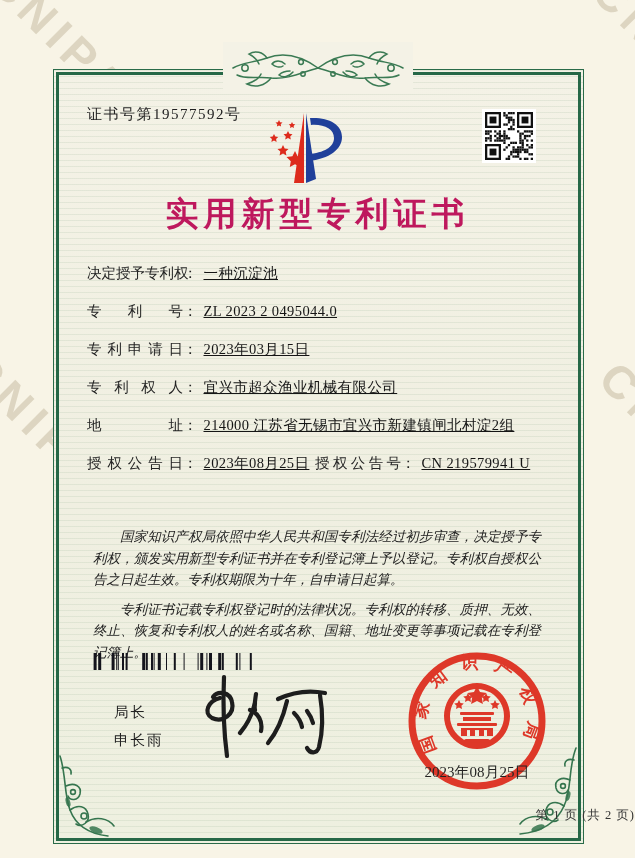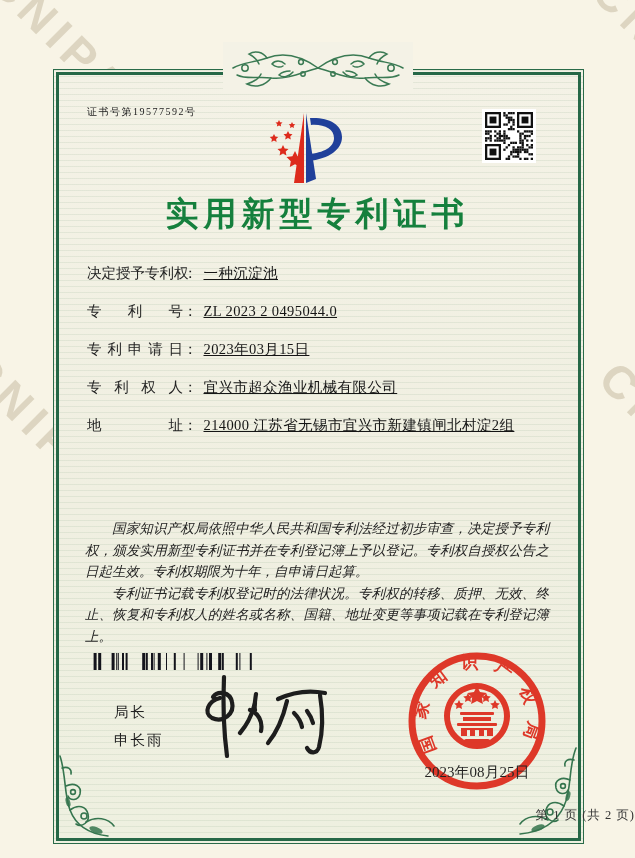--- a/index.html
+++ b/index.html
@@ -24,44 +24,44 @@
       linear-gradient(180deg,#f4f2e6 0%,#f0efe1 55%,#eef0e0 100%);
   }
   .frame-inner{
     position:absolute;left:2px;top:2px;right:2px;bottom:2px;
     border:3px solid #266847;
   }
   .ornament-top{position:absolute;left:223px;top:42px;width:190px;height:52px;z-index:3;}
   .corner-flourish{position:absolute;z-index:3;}
   .content{position:absolute;left:0;top:0;width:635px;height:858px;z-index:4;}
   .cert-no{
-    position:absolute;left:87px;top:105px;font-size:10px;letter-spacing:1.5px;color:#222;
+    position:absolute;left:87px;top:105px;font-size:15px;letter-spacing:1.5px;color:#222;
   }
   .logo{position:absolute;left:258px;top:109px;width:100px;height:84px;}
   .qr{position:absolute;left:482px;top:109px;width:54px;height:54px;background:#fff;padding:3px;box-sizing:border-box;}
   .doc-title{
     position:absolute;left:0;top:192px;width:635px;text-align:center;
-    font-size:33px;font-weight:bold;letter-spacing:5px;color:#15803d;
+    font-size:33px;font-weight:bold;letter-spacing:5px;color:#be185d;
   }
   .fields{position:absolute;left:87px;top:254px;width:470px;font-size:14.5px;}
   .frow{height:38px;line-height:38px;white-space:nowrap;position:relative;}
   .flabel{
     display:inline-block;width:96px;text-align:justify;text-align-last:justify;
     color:#242424;vertical-align:top;
   }
   .fcolon{margin-right:6px;color:#242424;}
   .fvalue{color:#151515;letter-spacing:0.4px;text-decoration:underline;}
   .fpair2{position:absolute;left:228px;top:0;}
   .fpair2 .flabel{width:86px;}
   .paras{
     position:absolute;left:85px;top:518px;width:464px;
     font-style:italic;font-size:13.5px;line-height:21.5px;
     text-align:justify;color:#222;
   }
-  .paras p{margin:0;text-indent:2em;}
+  .paras p{margin:8px;text-indent:2em;}
   .barcode{position:absolute;left:90px;top:653px;width:163px;height:17px;}
   .officer{
     position:absolute;left:87px;top:698px;
     font-family:"Liberation Sans","DejaVu Sans",sans-serif;
     font-size:14.5px;letter-spacing:2px;color:#222;line-height:28px;margin-left:27px;
   }
   .signature{position:absolute;left:182px;top:670px;width:160px;height:92px;}
   .seal{position:absolute;left:406px;top:650px;width:142px;height:142px;z-index:5;}
   .footer{
     position:absolute;left:0;top:807px;width:635px;text-align:right;
@@ -303,20 +303,26 @@
     </div>
     <div class="frow">
       <span class="flabel">专利申请日</span><span class="fcolon">：</span><span class="fvalue">2023年03月15日</span>
     </div>
     <div class="frow">
       <span class="flabel">专利权人</span><span class="fcolon">：</span><span class="fvalue">宜兴市超众渔业机械有限公司</span>
     </div>
     <div class="frow">
       <span class="flabel">地址</span><span class="fcolon">：</span><span class="fvalue">214000 江苏省无锡市宜兴市新建镇闸北村淀2组</span>
     </div>
+    <div class="frow">
+      <span class="flabel">授权公告日</span><span class="fcolon">：</span><span class="fvalue">2023年08月25日</span>
+      <span class="fpair2">
+        <span class="flabel">授权公告号</span><span class="fcolon">：</span><span class="fvalue">CN 219579941 U</span>
+      </span>
+    </div>
   </div>
 
   <div class="paras">
     <p>国家知识产权局依照中华人民共和国专利法经过初步审查，决定授予专利权，颁发实用新型专利证书并在专利登记簿上予以登记。专利权自授权公告之日起生效。专利权期限为十年，自申请日起算。</p>
     <p>专利证书记载专利权登记时的法律状况。专利权的转移、质押、无效、终止、恢复和专利权人的姓名或名称、国籍、地址变更等事项记载在专利登记簿上。</p>
   </div>
 
   <svg class="barcode" id="barcode-svg" viewBox="0 0 163 17" preserveAspectRatio="none">
       <rect x="3.6" y="0" width="3" height="17" fill="#14141c"></rect>
       <rect x="8.2" y="0" width="3" height="17" fill="#14141c"></rect>

